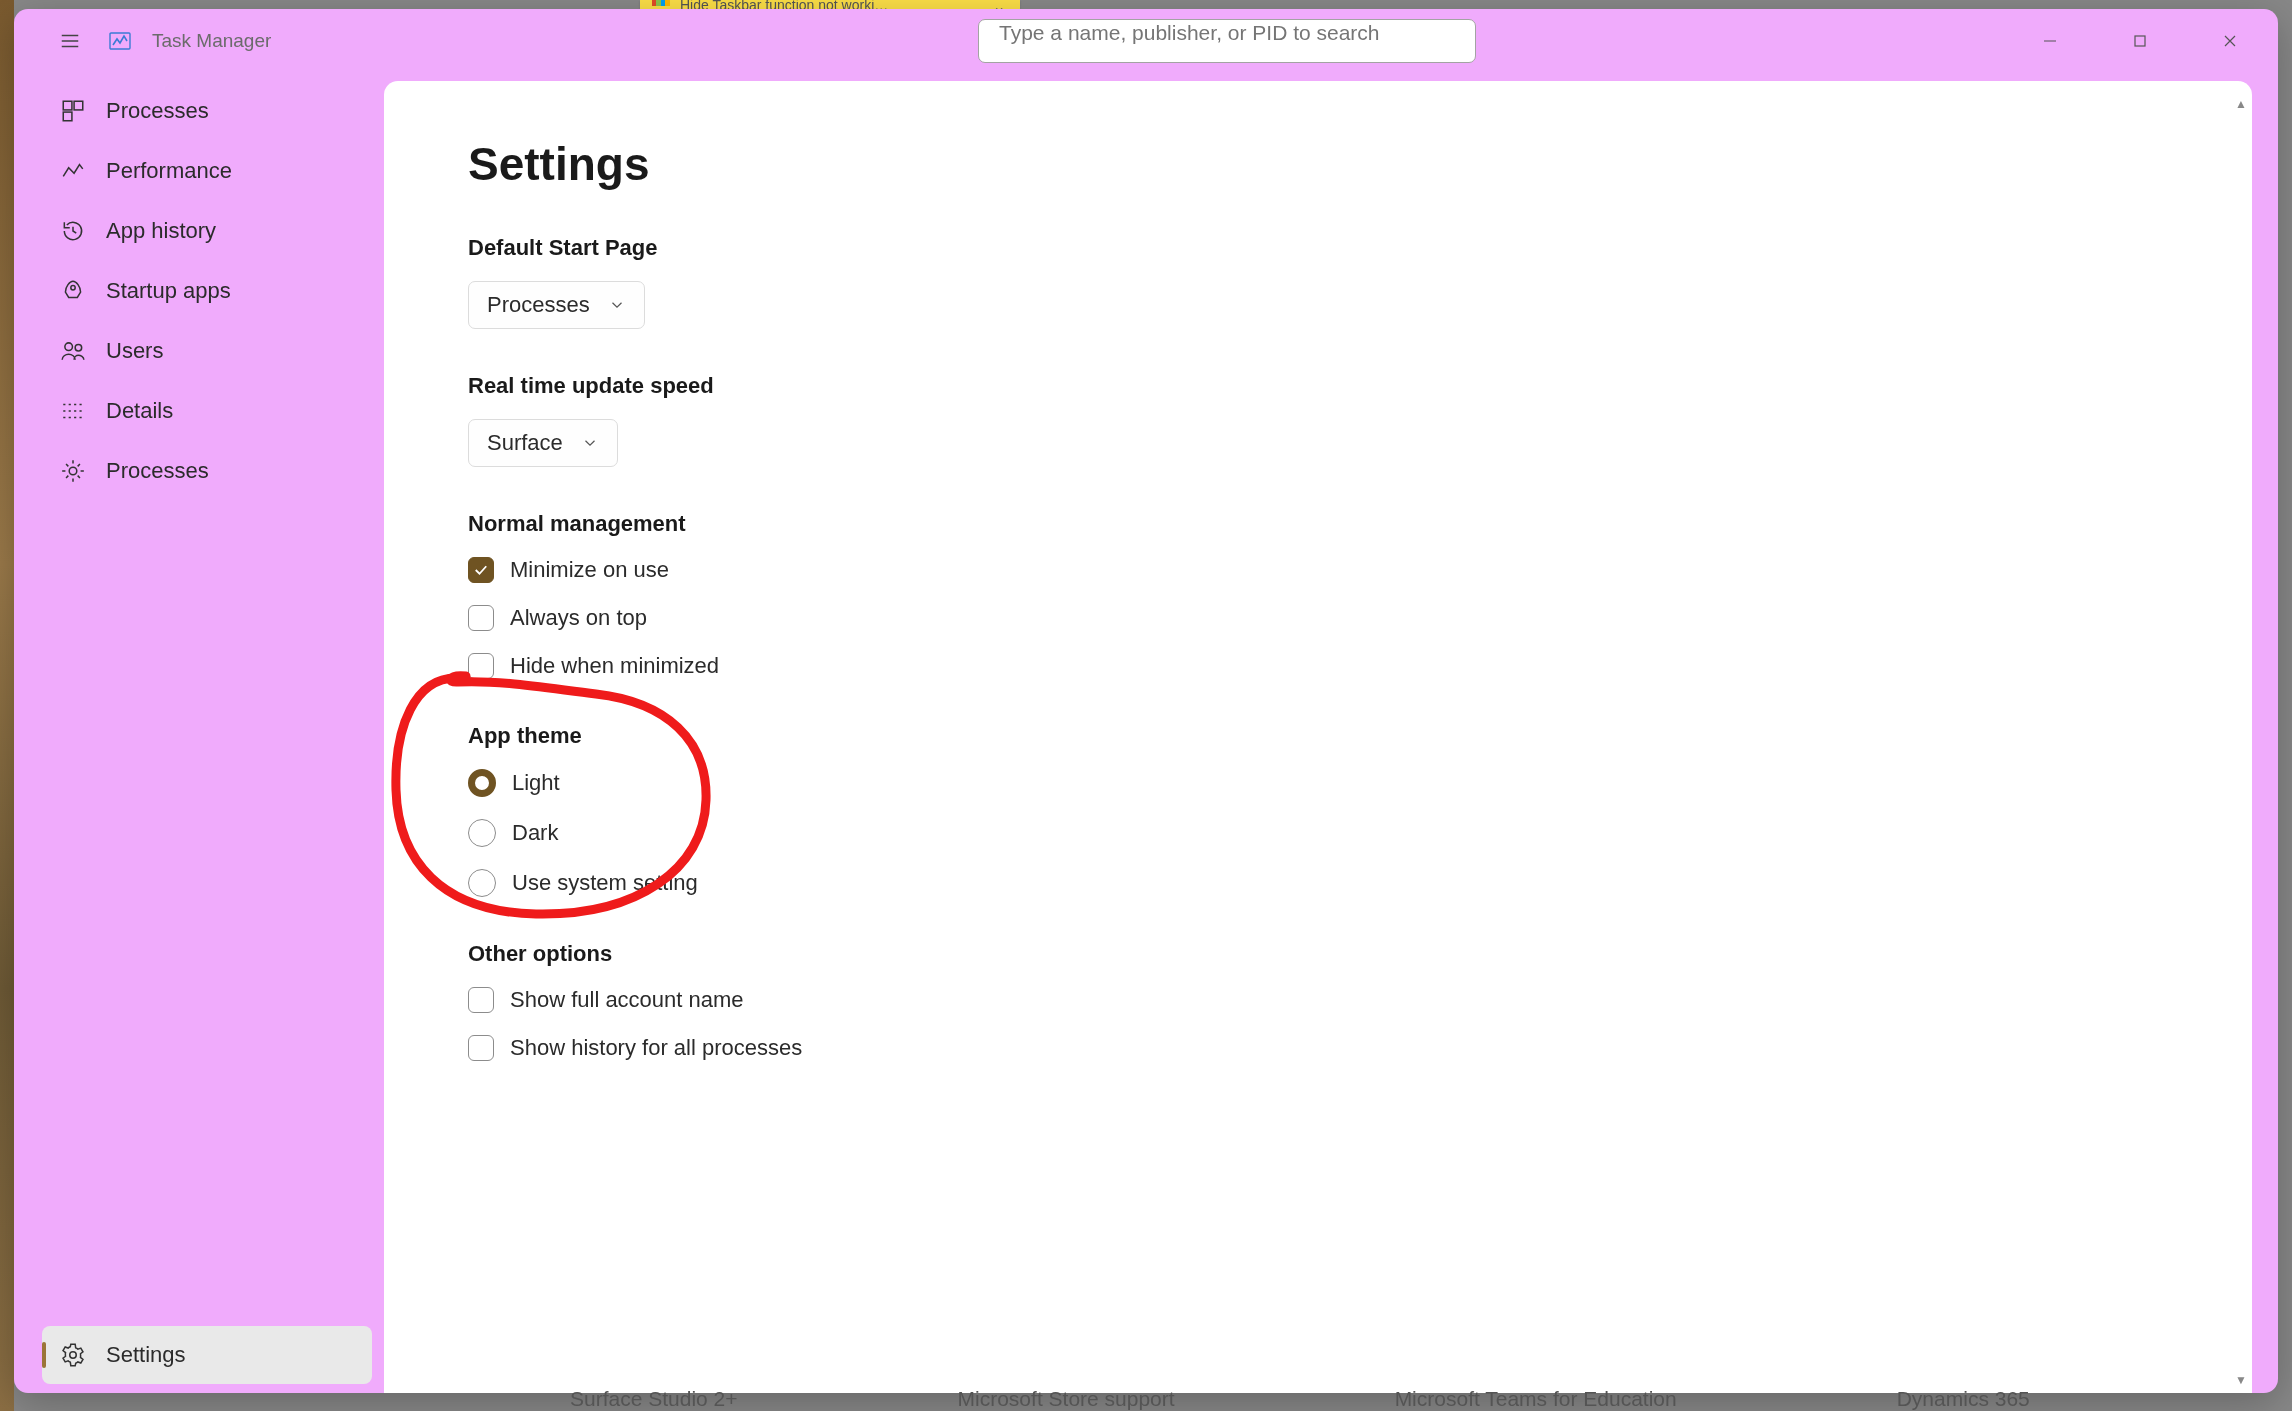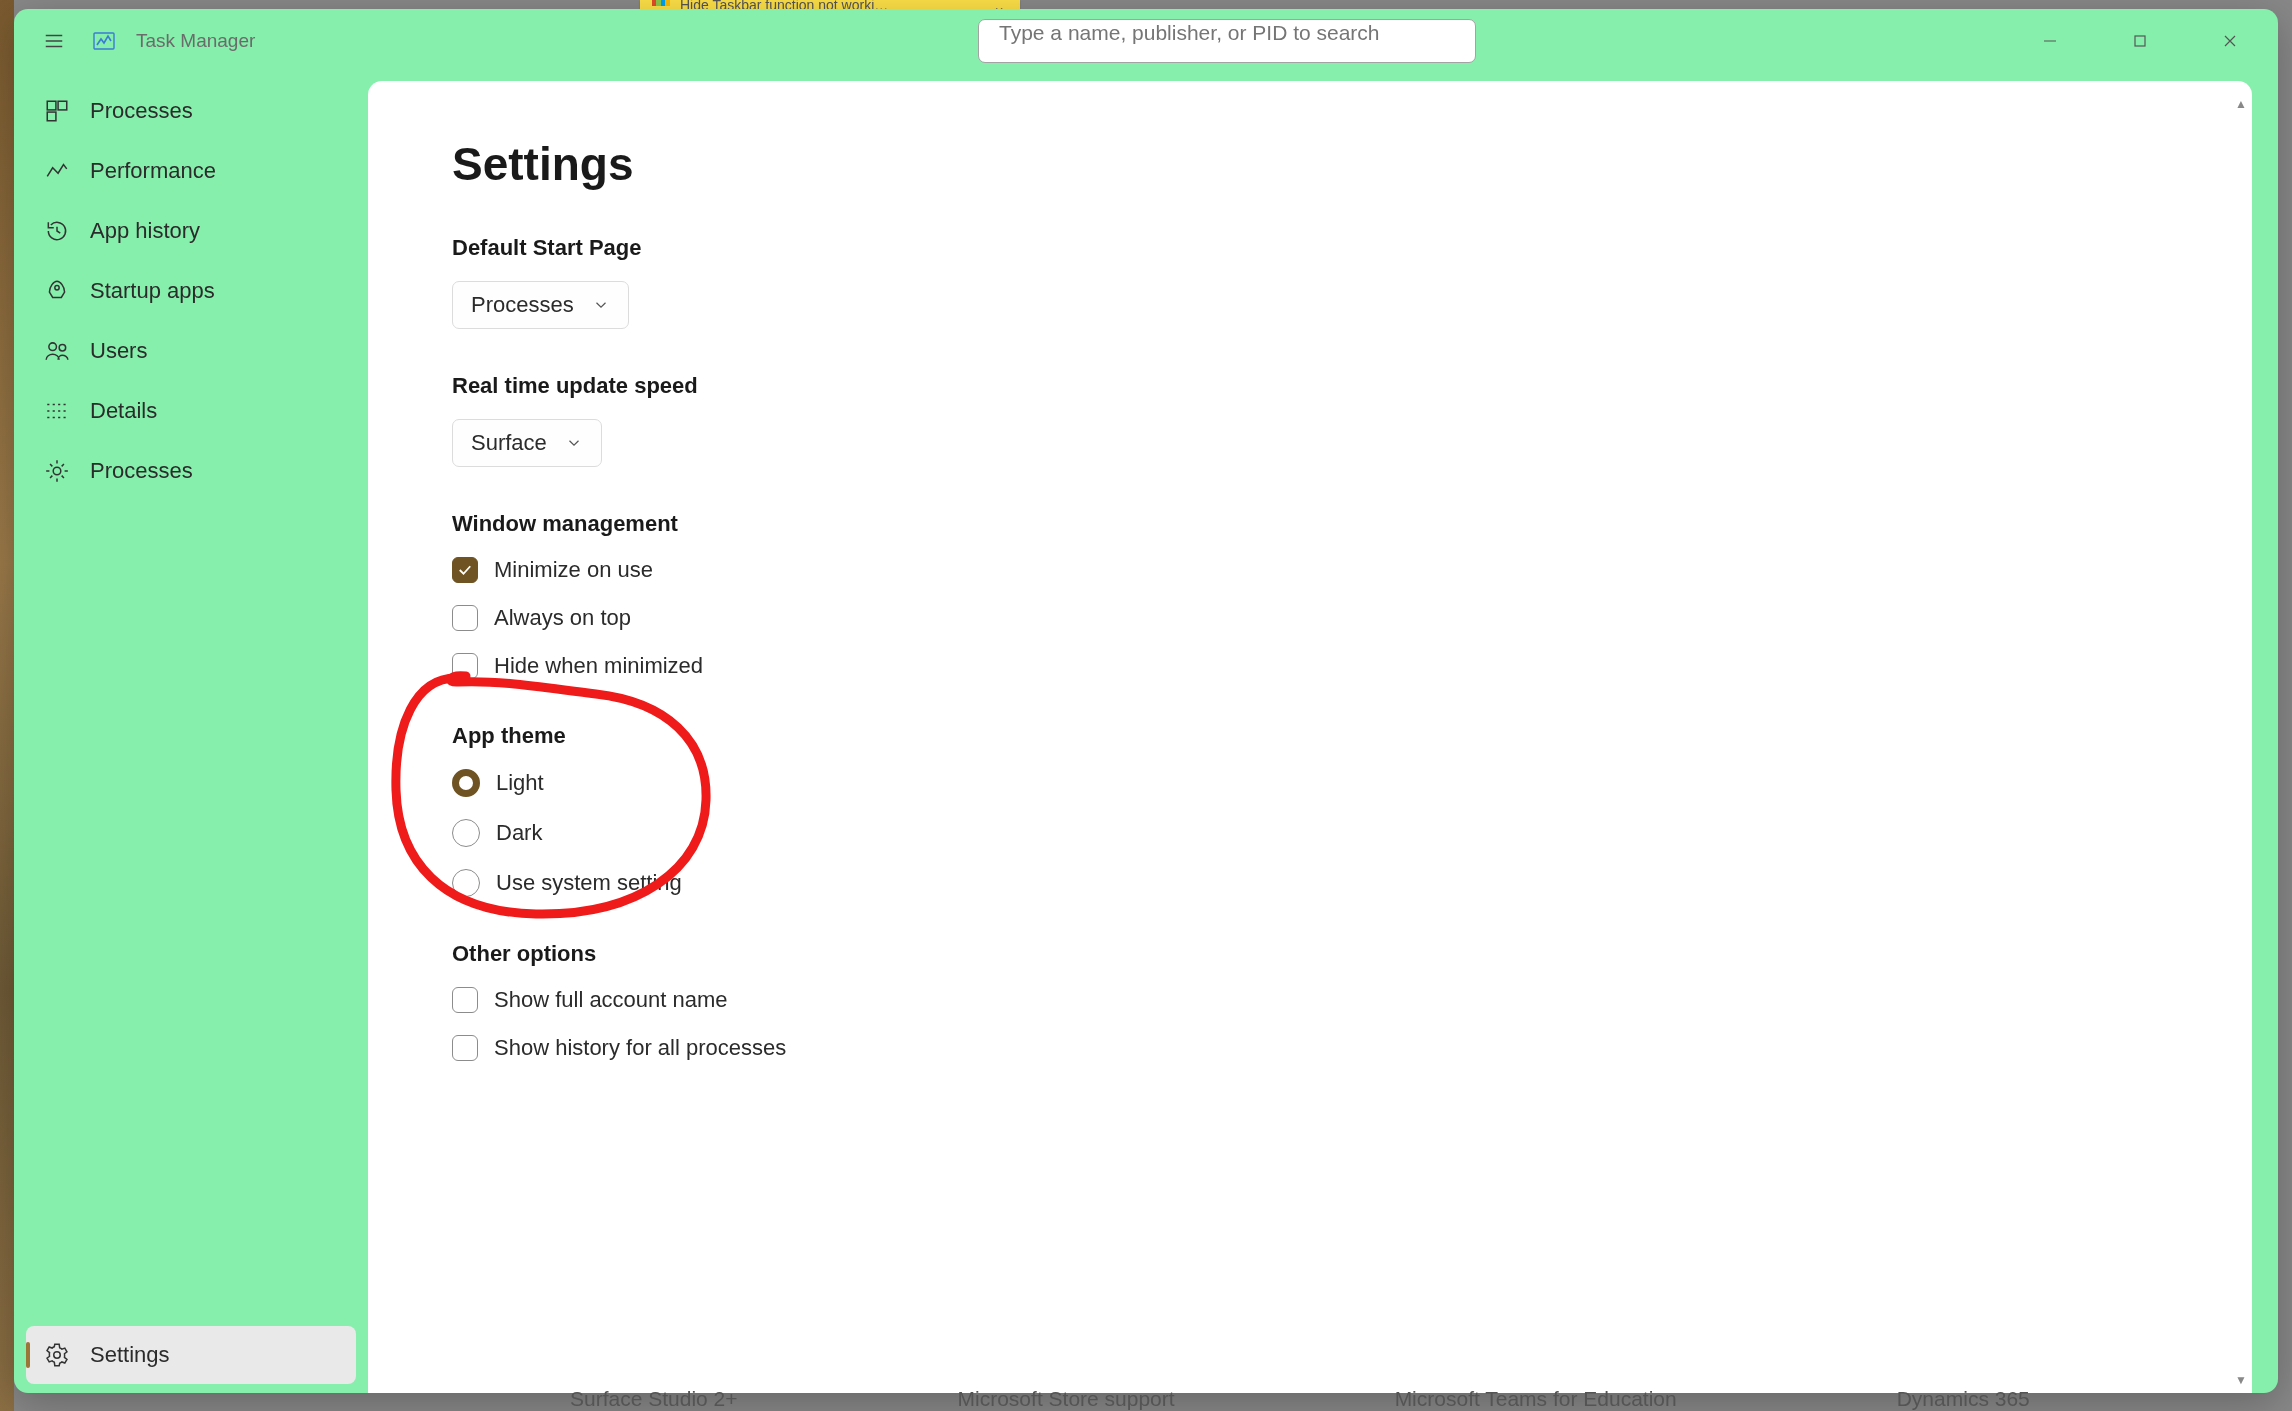--- a/index.html
+++ b/index.html
@@ -39,26 +39,27 @@
     .browser-tab-ghost .x {
       position:absolute; right:14px; top:-3px; font-size:16px; color:#555;
     }
     
     .tm-window {
       position: absolute;
       left: 14px;
       top: 9px;
       width: 2264px;
       height: 1384px;
-      background: #86efac;
+      background: #f0abfc;
       border-radius: 14px;
       box-shadow: 0 10px 40px rgba(0,0,0,.25);
       display: flex;
       flex-direction: column;
       overflow: hidden;
+      padding-left: 16px;
     }
     
     .titlebar {
       height: 64px;
       display: flex;
       align-items: center;
       padding: 0 12px 0 20px;
       gap: 18px;
     }
     .hamburger-btn {
@@ -366,21 +367,21 @@
           <div class="section-label">Real time update speed</div>
           <div class="dropdown">
             <span>Surface</span>
             <svg viewBox="0 0 24 24">
                 <polyline points="6 9 12 15 18 9"></polyline>
               </svg>
           </div>
         </div>
 
         <div class="group">
-          <div class="section-label">Window management</div>
+          <div class="section-label">Normal management</div>
 
           <div class="check-row">
             <span class="cb checked">
               <svg viewBox="0 0 24 24">
                   <polyline points="5 12 10 17 19 7"></polyline>
                 </svg>
             </span>
             <span>Minimize on use</span>
           </div>
           <div class="check-row">

